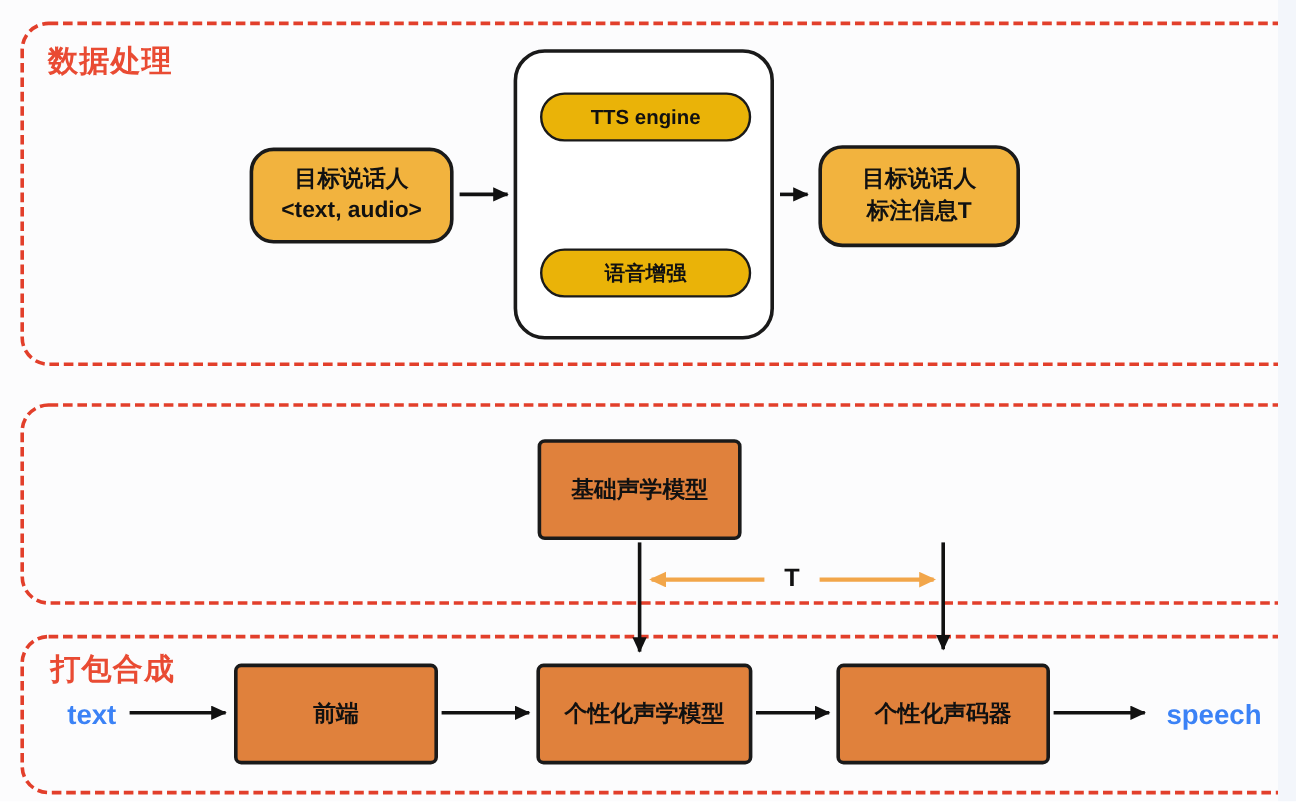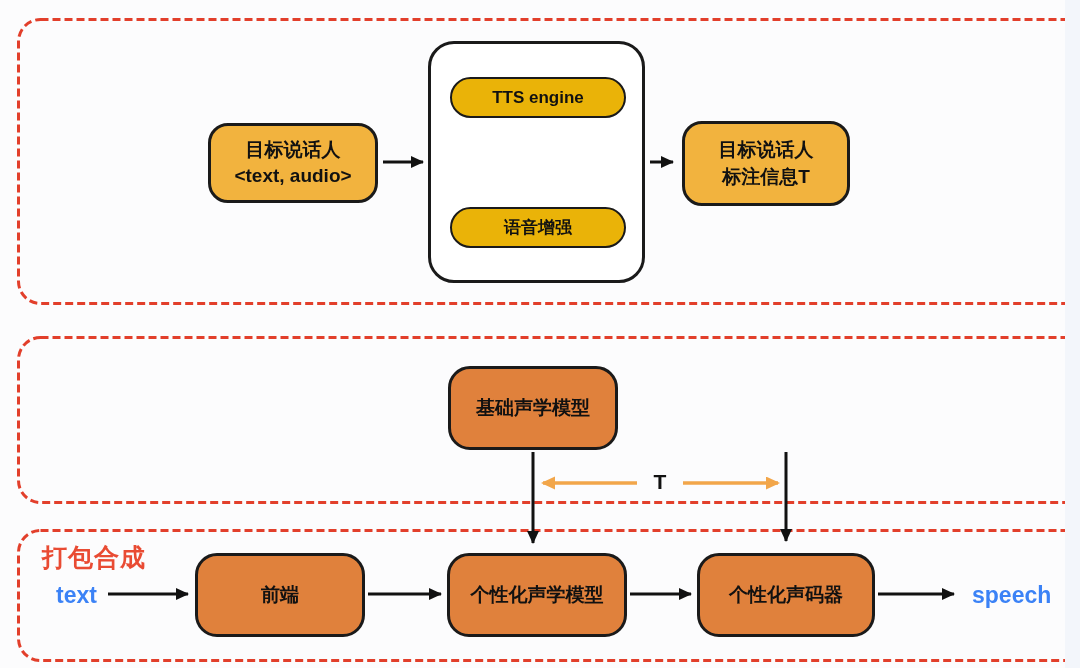--- a/index.html
+++ b/index.html
@@ -12,21 +12,21 @@
   .section-label{
     position:absolute;color:#e94b33;font-size:25px;font-weight:bold;
     letter-spacing:1px;white-space:nowrap;
   }
   .node{
     position:absolute;display:flex;flex-direction:column;align-items:center;justify-content:center;
     box-sizing:border-box;border:3px solid #1a1a1a;color:#111;font-weight:bold;
     text-align:center;white-space:nowrap;
   }
   .yellow{background:#f2b33e;border-radius:20px;font-size:19px;line-height:1.38;}
-  .orange{background:#e0813c;border-radius:22px;font-size:19px;}
+  .orange{background:#e0813c;border-radius:6px;font-size:19px;}
   .pill{background:#eab308;border-radius:21px;border-width:2.5px;font-size:17px;}
   .pipeline{
     position:absolute;box-sizing:border-box;background:#ffffff;
     border:3px solid #1a1a1a;border-radius:26px;
   }
   .io-label{position:absolute;color:#3b82f6;font-size:23px;font-weight:bold;white-space:nowrap;}
   .t-label{position:absolute;color:#111;font-size:21px;font-weight:bold;text-align:center;}
   .right-strip{position:absolute;top:0;width:15px;height:668px;background:#f3f6fb;}
 </style>
 </head>
@@ -54,20 +54,21 @@
     <line x1="368" y1="594" x2="441" y2="594" stroke="#111111" stroke-width="3" marker-end="url(#ah-black)"></line>
     <line x1="630" y1="594" x2="691" y2="594" stroke="#111111" stroke-width="3" marker-end="url(#ah-black)"></line>
     <line x1="878" y1="594" x2="954" y2="594" stroke="#111111" stroke-width="3" marker-end="url(#ah-black)"></line>
     <line x1="533" y1="452" x2="533" y2="543" stroke="#111111" stroke-width="3" marker-end="url(#ah-black)"></line>
     <line x1="786" y1="452" x2="786" y2="541" stroke="#111111" stroke-width="3" marker-end="url(#ah-black)"></line>
 
     <line x1="637" y1="483" x2="543" y2="483" stroke="#f2a64a" stroke-width="3.5" marker-end="url(#ah-orange)"></line>
     <line x1="683" y1="483" x2="778" y2="483" stroke="#f2a64a" stroke-width="3.5" marker-end="url(#ah-orange)"></line>
   </svg>
 
+  <div class="section-label" style="left:40px;top:34px;">数据处理</div>
   <div class="section-label" style="left:42px;top:541px;">打包合成</div>
 
   <div class="node yellow" style="left:208px;top:123px;width:170px;height:80px;">
     <span>目标说话人</span>
     <span>&lt;text, audio&gt;</span>
   </div>
 
   <div class="pipeline" style="left:428px;top:41px;width:217px;height:242px;"></div>
 
   <div class="node pill" style="left:450px;top:77px;width:176px;height:41px;">TTS engine</div>

